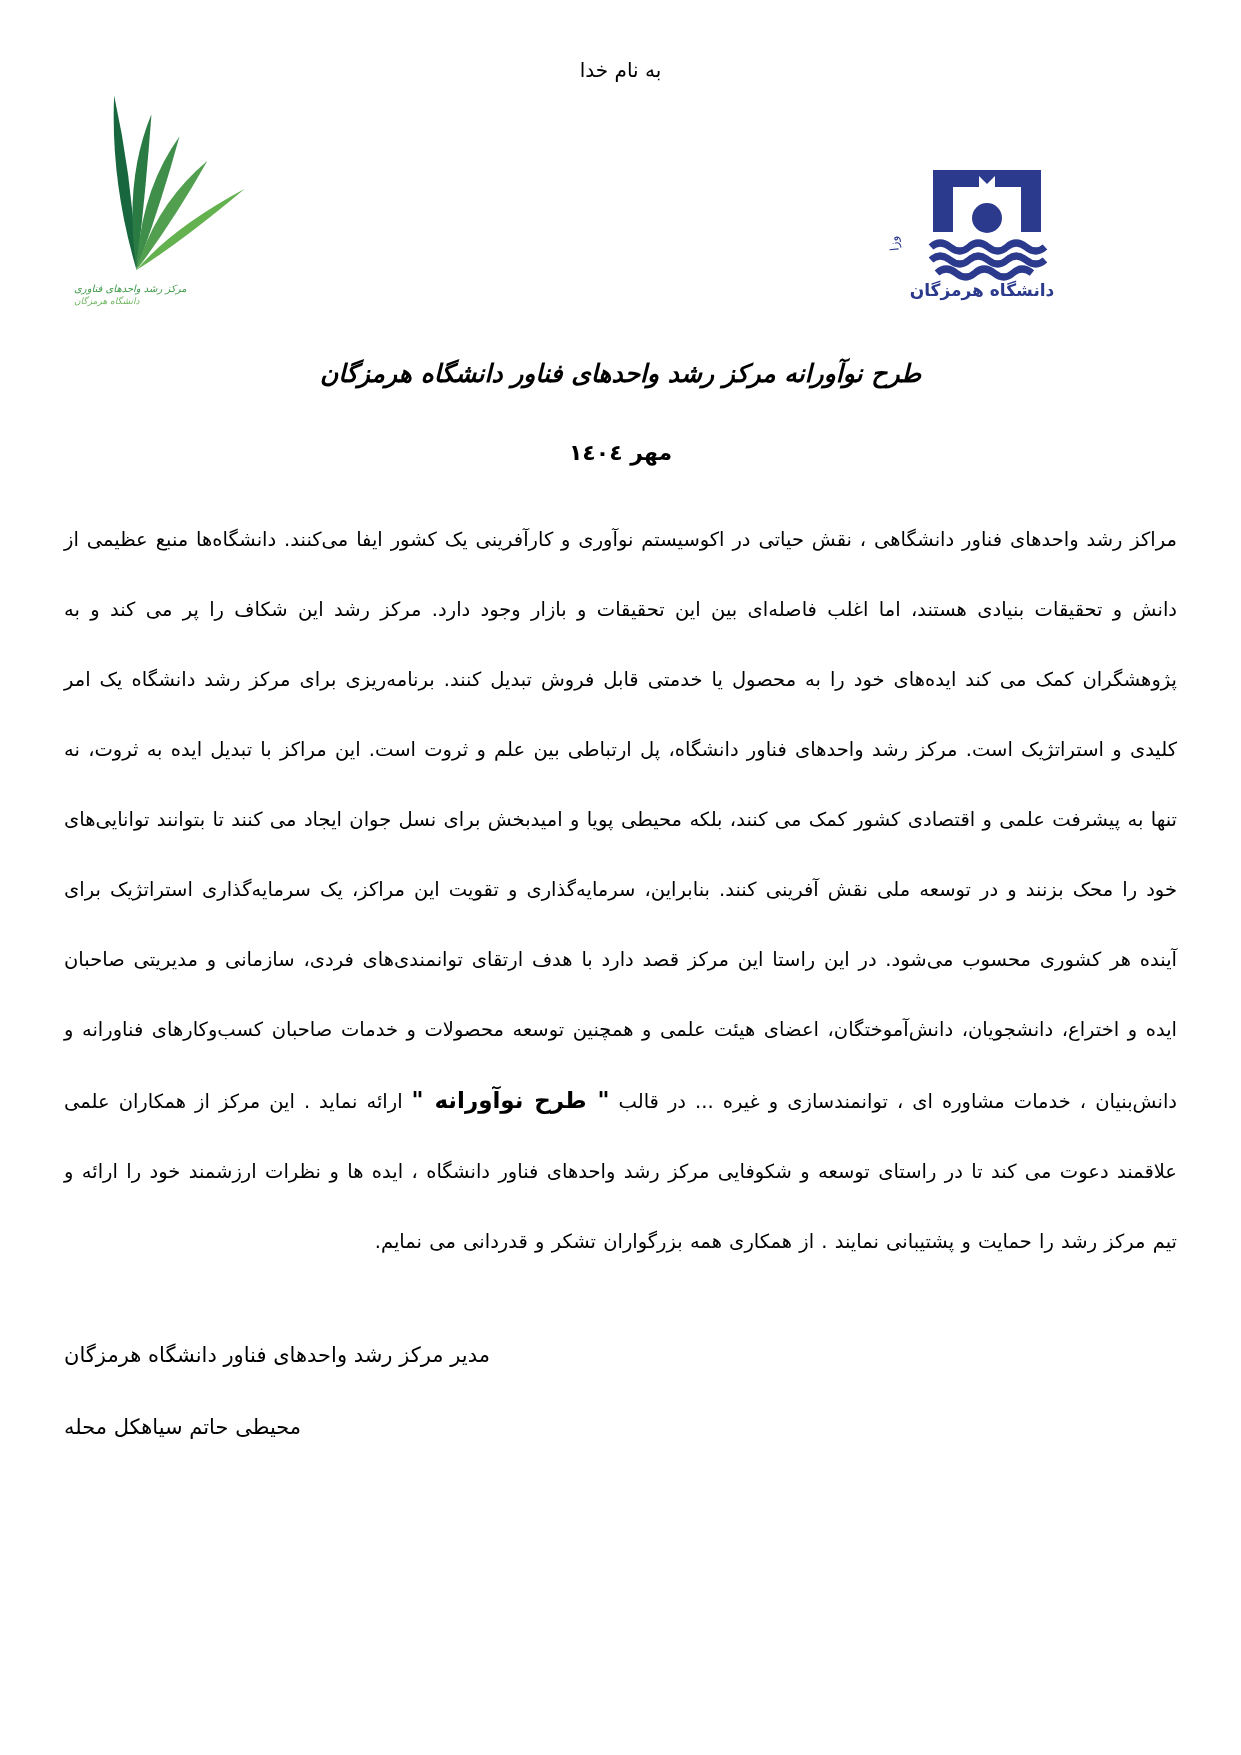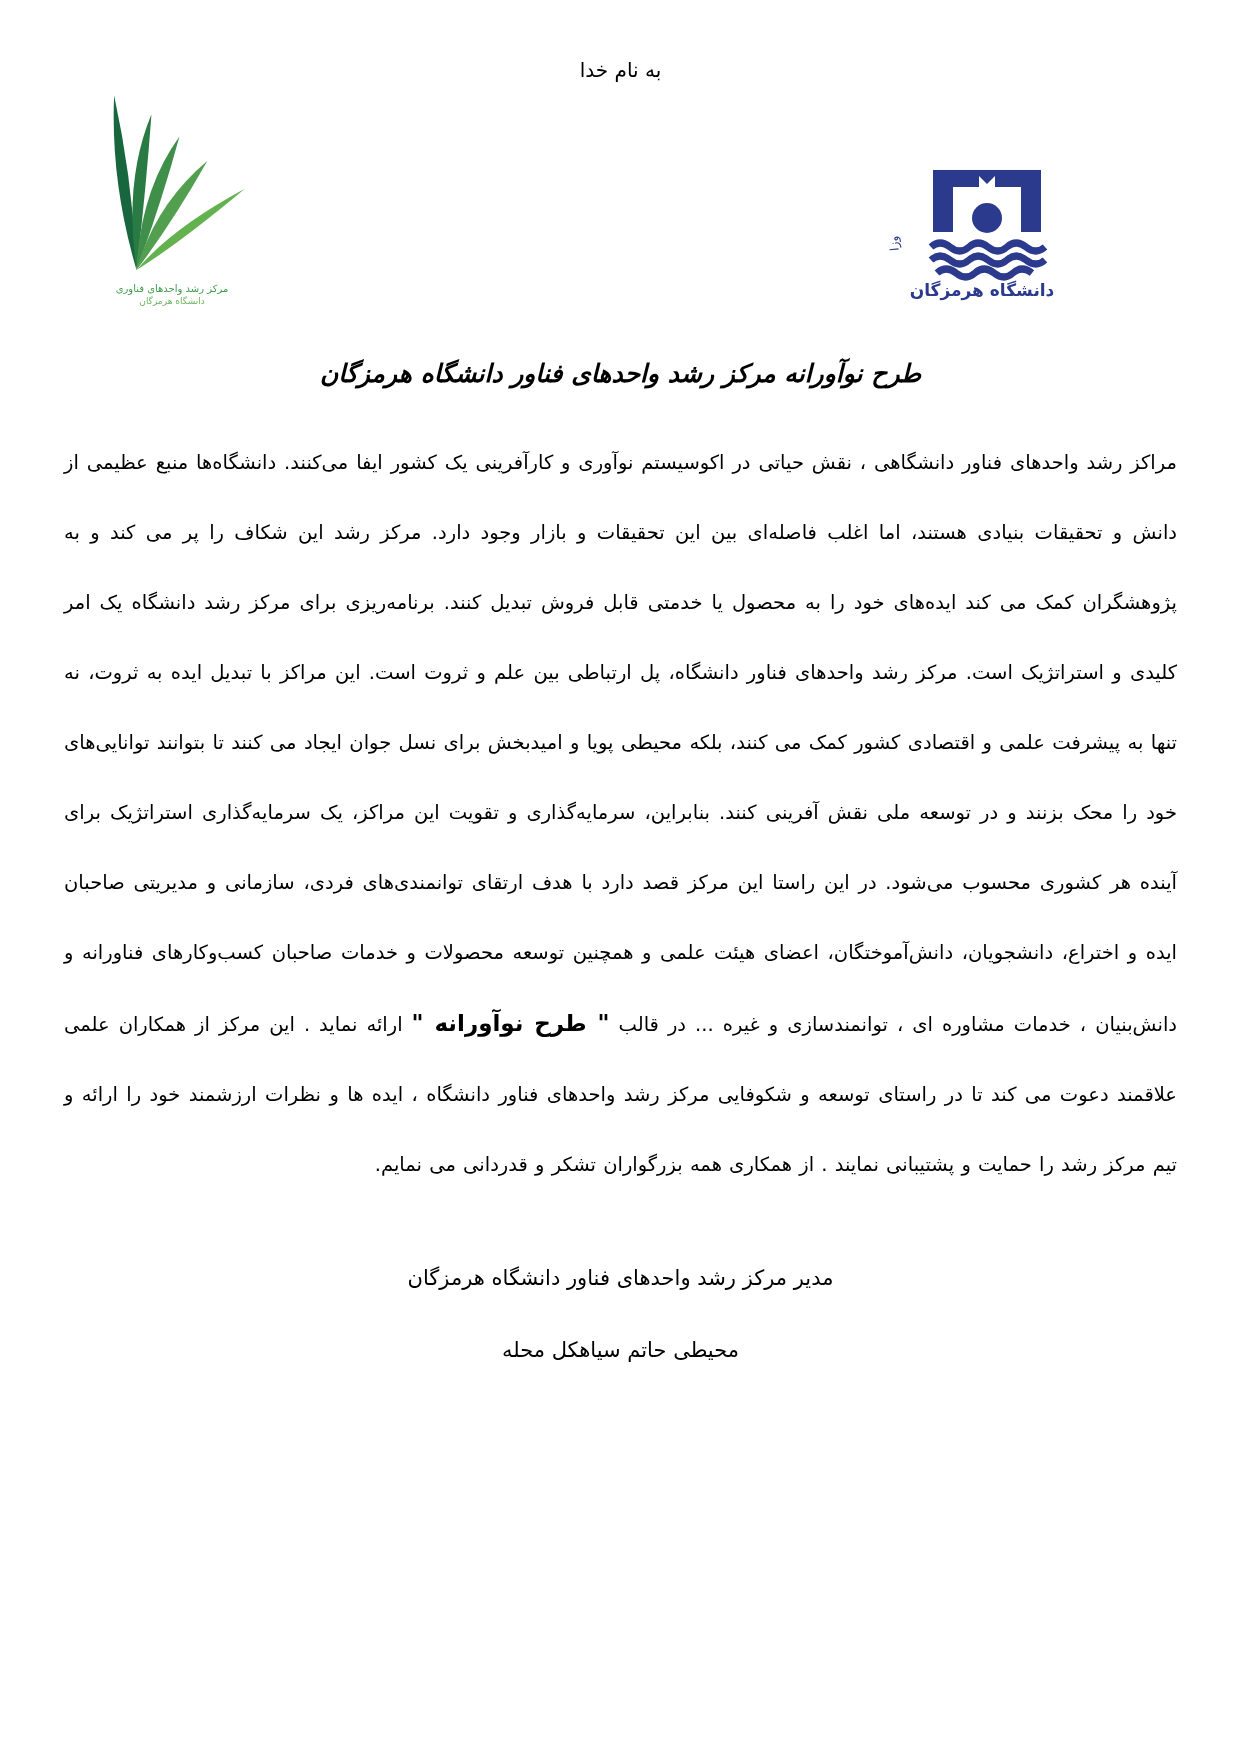--- a/index.html
+++ b/index.html
@@ -26,21 +26,22 @@
   }
   .logo-row {
     position: relative;
     height: 225px;
   }
   .logo-left {
     position: absolute;
     left: 10px;
     top: 0;
     width: 196px;
-    text-align: center;
+    text-align: left;
+    font-style: italic;
   }
   .logo-left .caption1 {
     font-size: 10px;
     color: #3f9b4a;
     margin-top: -6px;
     line-height: 13px;
   }
   .logo-left .caption2 {
     font-size: 9px;
     color: #6cb45e;
@@ -78,21 +79,21 @@
     line-height: 70px;
     text-align: justify;
     word-spacing: 1px;
   }
   .bold-phrase {
     font-weight: bold;
     font-size: 23px;
   }
   .signature {
     margin-top: 66px;
-    text-align: center;
+    text-align: left;
     font-size: 21px;
   }
   .signature .sig-line1 { margin-bottom: 48px; }
 </style>
 </head>
 <body>
 
 <div class="page">
 
   <div class="bismillah">به نام خدا</div>
@@ -132,20 +133,21 @@
           <path d="M64,168 q9,-8 19,0 t19,0 t19,0 t19,0 t19,0 t19,0"></path>
           <path d="M70,181 q9,-8 19,0 t19,0 t19,0 t19,0 t19,0"></path>
         </g>
       </svg>
       <div class="caption">دانشگاه هرمزگان</div>
     </div>
   </div>
 
   <h1 class="title">طرح نوآورانه مرکز رشد واحدهای فناور دانشگاه هرمزگان</h1>
 
+  <div class="doc-date">مهر ١٤٠٤</div>
 
   <p class="body-text"><span>مراکز رشد واحدهای فناور دانشگاهی ، نقش حیاتی در اکوسیستم نوآوری و کارآفرینی یک کشور ایفا می‌کنند. دانشگاه‌ها منبع عظیمی از دانش و تحقیقات بنیادی هستند، اما اغلب فاصله‌ای بین این تحقیقات و بازار وجود دارد. مرکز رشد این شکاف را پر می کند و به پژوهشگران کمک می کند ایده‌های خود را به محصول یا خدمتی قابل فروش تبدیل کنند. برنامه‌ریزی برای مرکز رشد دانشگاه یک امر کلیدی و استراتژیک است. مرکز رشد واحدهای فناور دانشگاه، پل ارتباطی بین علم و ثروت است. این مراکز با تبدیل ایده به ثروت، نه تنها به پیشرفت علمی و اقتصادی کشور کمک می کنند، بلکه محیطی پویا و امیدبخش برای نسل جوان ایجاد می کنند تا بتوانند توانایی‌های خود را محک بزنند و در توسعه ملی نقش آفرینی کنند. بنابراین، سرمایه‌گذاری و تقویت این مراکز، یک سرمایه‌گذاری استراتژیک برای آینده هر کشوری محسوب می‌شود. در این راستا این مرکز قصد دارد با هدف ارتقای توانمندی‌های فردی، سازمانی و مدیریتی صاحبان ایده و اختراع، دانشجویان، دانش‌آموختگان، اعضای هیئت علمی و همچنین توسعه محصولات و خدمات صاحبان کسب‌وکارهای فناورانه و دانش‌بنیان ، خدمات مشاوره ای ، توانمندسازی و غیره ... در قالب </span><span class="bold-phrase">" طرح نوآورانه "</span><span>   ارائه نماید . این مرکز از همکاران علمی علاقمند دعوت می کند تا در راستای توسعه و شکوفایی مرکز رشد واحدهای فناور دانشگاه ، ایده ها و نظرات ارزشمند خود را ارائه و تیم مرکز رشد را  حمایت و پشتیبانی نمایند . از همکاری همه بزرگواران تشکر و قدردانی می نمایم.</span></p>
 
   <div class="signature">
     <div class="sig-line1">مدیر مرکز رشد واحدهای فناور دانشگاه هرمزگان</div>
     <div class="sig-line2">محیطی حاتم سیاهکل محله</div>
   </div>
 
 </div>
 

